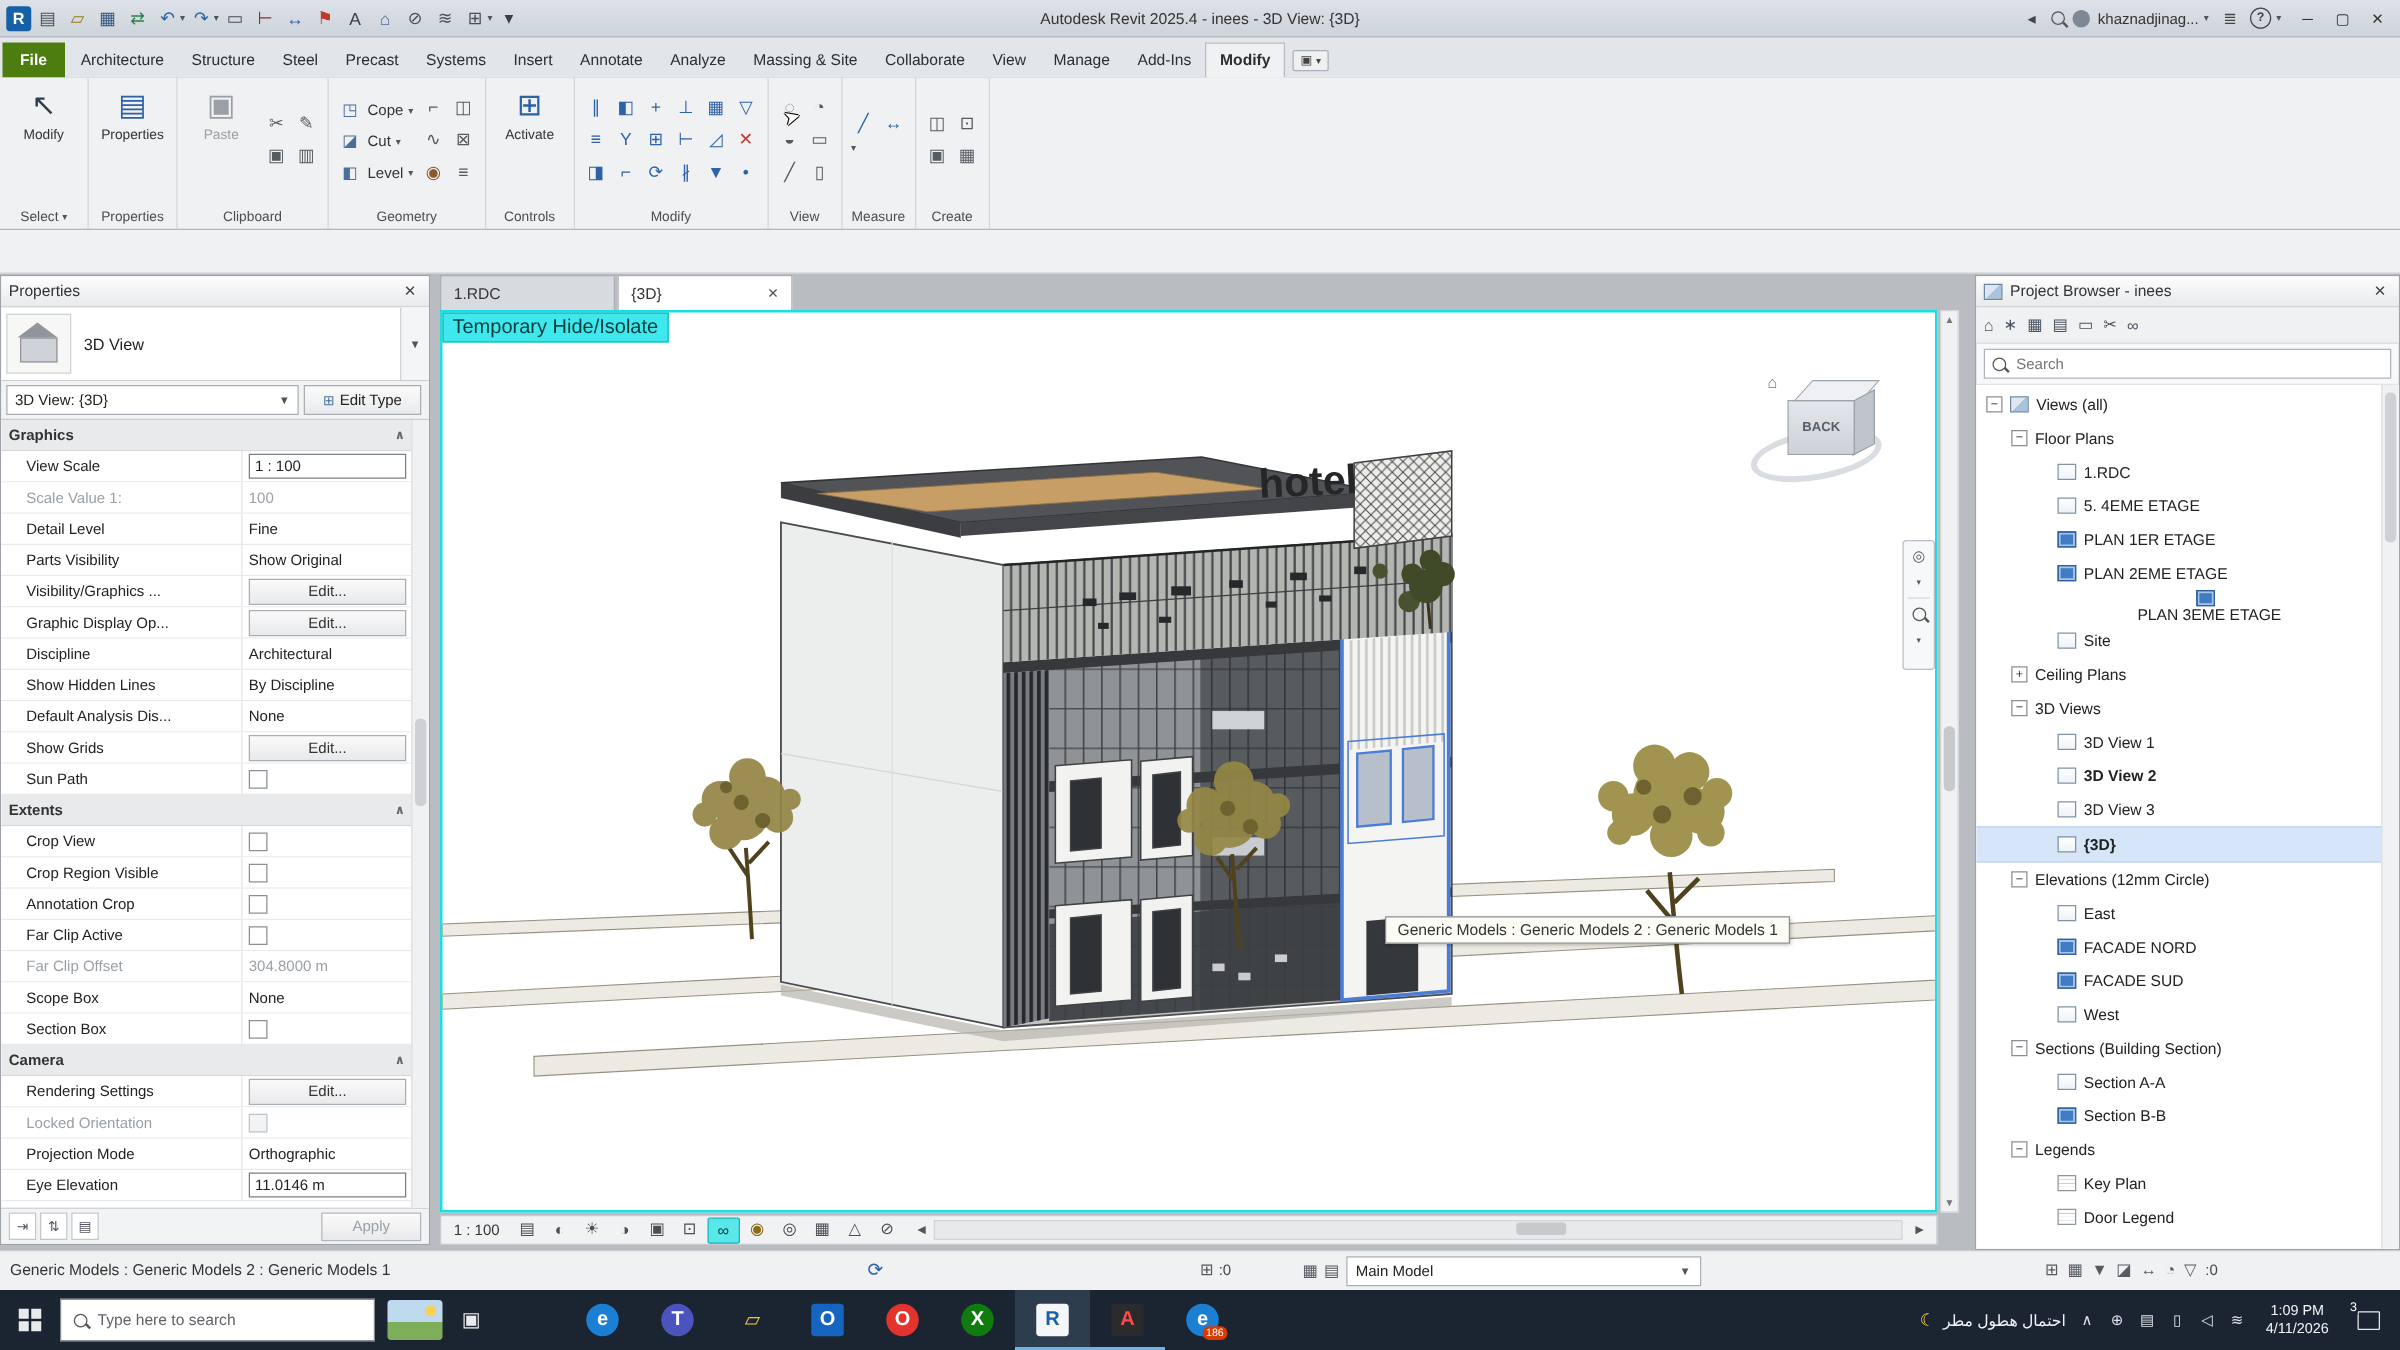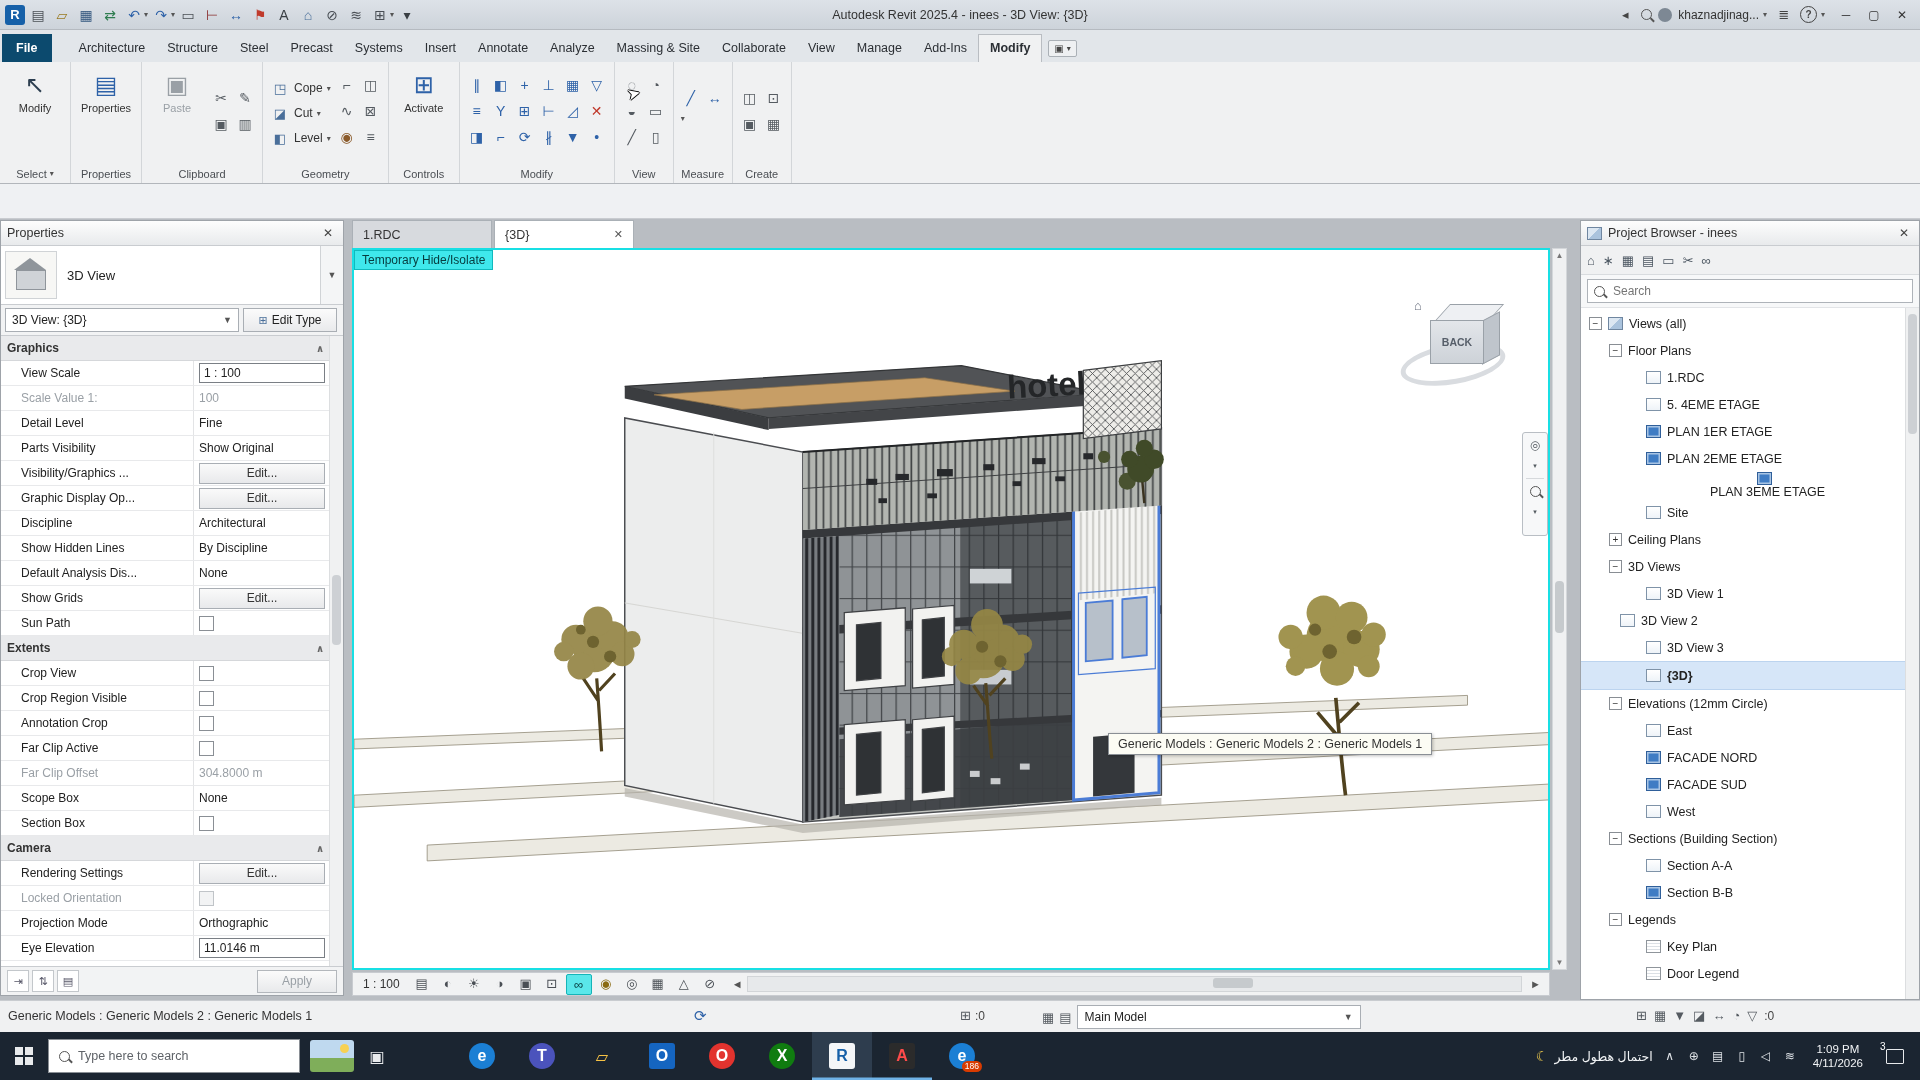--- a/index.html
+++ b/index.html
@@ -18,21 +18,21 @@
   .tbr-ic{font-size:13px;color:#444;width:20px;text-align:center;}
   .mag{display:inline-block;width:9px;height:9px;border:1.5px solid #555;border-radius:50%;position:relative;}
   .mag::after{content:"";position:absolute;width:5px;height:1.5px;background:#555;transform:rotate(45deg);right:-4px;bottom:-1px;}
   .avatar{display:inline-block;width:14px;height:14px;border-radius:50%;background:#7d8894;position:relative;}
   .helpq{display:inline-flex;width:15px;height:15px;border-radius:50%;border:1.5px solid #444;align-items:center;justify-content:center;font-size:10px;font-weight:bold;color:#444;}
   .winbtn{width:28px;height:22px;display:inline-flex;align-items:center;justify-content:center;font-size:12px;color:#333;}
   
   #tabrow{position:absolute;left:0;top:30px;width:100%;height:32px;background:#e2e6ea;
     display:flex;align-items:flex-end;padding-left:2px;box-sizing:border-box;}
   .rtab{padding:6px 11px 7px;font-size:12.5px;color:#2b2f34;cursor:default;}
-  .rtab.file{background:#0c4a6e;color:#fff;font-weight:bold;padding:7px 14px;margin-right:16px;}
+  .rtab.file{background:#4d7c0f;color:#fff;font-weight:bold;padding:7px 14px;margin-right:2px;}
   .rtab.active{background:#f0f1f2;border:1px solid #b9bdc2;border-bottom:none;font-weight:bold;}
   .mod-toggle{margin-left:6px;margin-bottom:5px;font-size:10px;color:#444;border:1px solid #aab0b6;background:#eef0f2;
     border-radius:2px;padding:2px 5px;display:flex;gap:3px;align-items:center;}
   
   #ribbon{position:absolute;left:0;top:62px;width:100%;height:122px;background:#f0f1f2;
     border-bottom:1px solid #b2b6bb;display:flex;box-sizing:border-box;}
   .rpanel{display:flex;flex-direction:column;border-right:1px solid #d3d6d9;}
   .rp-content{flex:1;display:flex;align-items:flex-start;padding:5px 7px;gap:6px;}
   .rp-label{height:19px;text-align:center;font-size:11px;color:#4a4e53;display:flex;align-items:center;justify-content:center;gap:3px;}
   .big-btn{width:56px;display:flex;flex-direction:column;align-items:center;gap:3px;padding-top:4px;}
@@ -92,21 +92,21 @@
   #viewtabs{position:absolute;left:352px;top:218px;height:30px;display:flex;align-items:flex-end;gap:2px;}
   .vtab{height:28px;min-width:140px;background:#d7dade;border:1px solid #aab0b6;border-bottom:none;
     display:flex;align-items:center;padding:0 10px;font-size:12.5px;color:#333;gap:20px;box-sizing:border-box;}
   .vtab.active{background:#fff;font-weight:normal;}
   .vtab .vx{margin-left:auto;font-size:11px;color:#555;}
   
   #viewport{position:absolute;left:352px;top:248px;width:1198px;height:722px;background:#fff;
     border:2px solid #18dfe4;box-sizing:border-box;}
   #canvas{position:absolute;left:0;top:0;width:100%;height:100%;}
   #temp-hide{position:absolute;left:0;top:0;background:#3fe8ec;color:#063c3e;border:1px solid #11b9bd;
-    font-size:12px;padding:2px 7px;z-index:5;}
+    font-size:16px;padding:2px 7px;z-index:5;}
   #tooltip{position:absolute;left:754px;top:483px;background:#fcfcf4;border:1px solid #8a8f95;
     padding:3px 9px;font-size:12.5px;color:#333;white-space:nowrap;box-shadow:1px 1px 3px rgba(0,0,0,.25);z-index:6;}
   
   #viewcube{position:absolute;left:1052px;top:46px;width:120px;height:96px;z-index:5;}
   #vc-compass{position:absolute;left:-6px;top:48px;width:96px;height:30px;border:5px solid #d9dce0;border-radius:50%;transform:rotate(-10deg);}
   #vc-top{position:absolute;left:36px;top:8px;width:52px;height:16px;background:#eef0f3;border:1px solid #9aa1a8;transform:skewX(-42deg);}
   #vc-front{position:absolute;left:24px;top:24px;width:52px;height:42px;background:linear-gradient(#e3e6ea,#cdd2d8);
     border:1px solid #9aa1a8;display:flex;align-items:center;justify-content:center;font-size:10.5px;color:#565e69;font-weight:bold;}
   #vc-side{position:absolute;left:76px;top:20px;width:16px;height:42px;background:#bfc5cc;border:1px solid #9aa1a8;transform:skewY(-28deg);}
   #vc-home{position:absolute;left:8px;top:2px;font-size:13px;color:#6b7280;}
@@ -874,21 +874,21 @@
           </div>
           <div class="trow" style="padding-left: 28px;">
             <span class="texp">−</span>
             <span>3D Views</span>
           </div>
           <div class="trow" style="padding-left: 48px;">
             <span style="width: 17px; flex: 0 0 auto; display: inline-block;"></span>
             <span class="ti ti-outline"></span>
             <span>3D View 1</span>
           </div>
-          <div class="trow" style="padding-left: 22px;">
+          <div class="trow" style="padding-left: 48px; font-weight: bold;">
             <span style="width: 17px; flex: 0 0 auto; display: inline-block;"></span>
             <span class="ti ti-outline"></span>
             <span>3D View 2</span>
           </div>
           <div class="trow" style="padding-left: 48px;">
             <span style="width: 17px; flex: 0 0 auto; display: inline-block;"></span>
             <span class="ti ti-outline"></span>
             <span>3D View 3</span>
           </div>
           <div class="trow sel" style="padding-left: 48px;">

